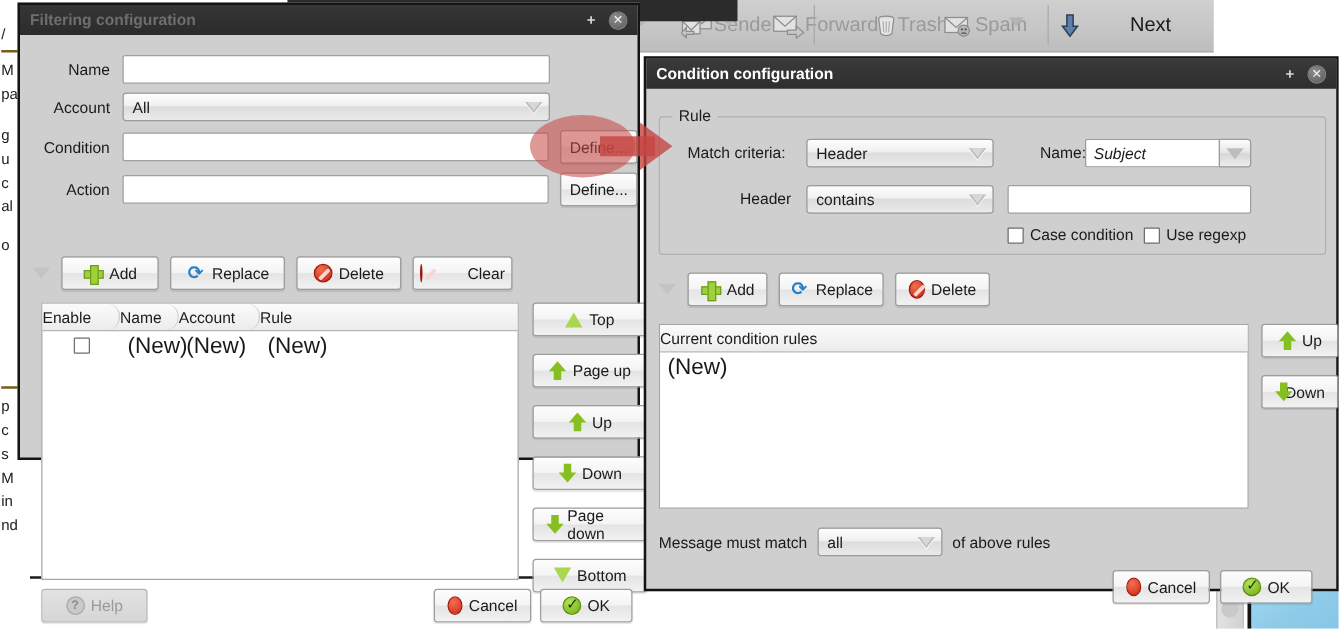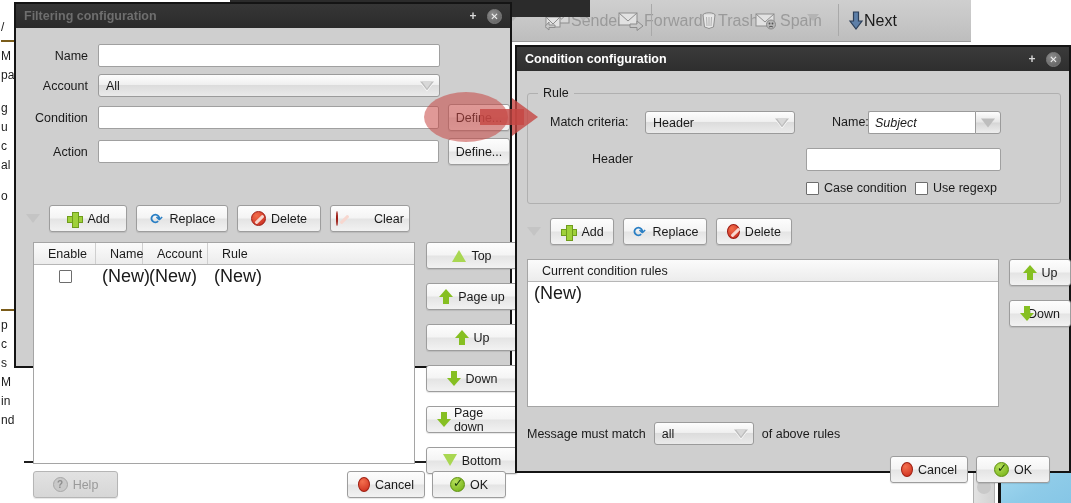--- a/index.html
+++ b/index.html
@@ -29,21 +29,21 @@
   .bg-toolbar {
     position: absolute; left: 230px; top: 0; width: 741px; height: 42px;
     background: linear-gradient(180deg,#cfcfcf 0%, #c6c6c6 55%, #bdbdbd 100%);
     border-bottom: 1px solid #9a9a9a;
   }
   .tb-item {
     position: absolute; top: 2px; width: 58px; height: 38px;
     display: flex; flex-direction: row; align-items: center; justify-content: flex-start;
     color: #9a9a9a; font-size: 16px;
   }
-  .tb-item.enabled { color: #1a1a1a; }
+  .tb-item.enabled { color: #1a1a1a; gap: 40px; }
   .tb-icon { height: 22px; display:flex; align-items:center; justify-content:center; }
   .tb-caret {
     position:absolute; top: 14px; width: 0; height: 0;
     border-left: 6px solid transparent; border-right: 6px solid transparent;
     border-top: 7px solid #b4b4b4;
   }
   .tb-sep { position: absolute; top: 4px; width: 1px; height: 32px; background: #a9a9a9; }
 
   .bg-left-text {
     position: absolute; left: 0; top: 18px; width: 24px; height: 485px;
@@ -147,22 +147,22 @@
   .chk {
     width: 13px; height: 13px; background:#fff; border: 1px solid #6d6d6d; border-radius: 1px;
     display:inline-block; vertical-align: middle;
   }
 
   .listbox { background: #ffffff; border: 1px solid #a5a5a5; }
   .list-head {
     height: 22px; background: linear-gradient(180deg,#fbfbfb,#ececec);
     border-bottom: 1px solid #b6b6b6; display: flex; align-items: center; font-size: 12.5px;
   }
-  .list-head .col { padding: 0 14px; height: 100%; display:flex;align-items:center;
-                    border-right: 1px solid #cfcfcf; }
+  .list-head .col { padding: 0 0; height: 100%; display:flex;align-items:center;
+                    border-right: 1px solid #cfcfcf; border-radius: 10px; }
   .list-head .col:last-child { border-right: none; }
   .list-row { height: 22px; display: flex; align-items: center; font-size: 18px; }
   .list-row .cell { padding: 0 6px; display:flex;align-items:center;height:100%; }
 
   .groupbox { border: 1px solid #b0b0b0; border-radius: 3px; position: relative; }
   .groupbox > .gb-title {
     position: absolute; top: -8px; left: 10px; background: #cfcfcf; padding: 0 5px;
     font-size: 12.5px; color: #1a1a1a;
   }
 
@@ -495,20 +495,24 @@
 
         <span class="lbl" style="position:absolute;left:304px;top:21px;">Name:</span>
         <div class="combo-edit" style="position:absolute;left:340px;top:17px;width:133px;">
           <div class="ce-text">Subject</div>
           <div class="ce-btn">
             <span class="carat"></span>
           </div>
         </div>
 
         <span class="lbl" style="position:absolute;left:64px;top:58px;">Header</span>
+        <div class="combo" style="position:absolute;left:117px;top:54px;width:150px;">
+          <span>contains</span>
+          <span class="carat"></span>
+        </div>
         <div class="txtfield" style="position:absolute;left:278px;top:54px;width:195px;"></div>
 
         <div style="position:absolute;left:278px;top:87px;display:flex;align-items:center;gap:5px;">
           <span class="chk"></span>
           <span class="lbl">Case condition</span>
         </div>
         <div style="position:absolute;left:387px;top:87px;display:flex;align-items:center;gap:5px;">
           <span class="chk"></span>
           <span class="lbl">Use regexp</span>
         </div>

